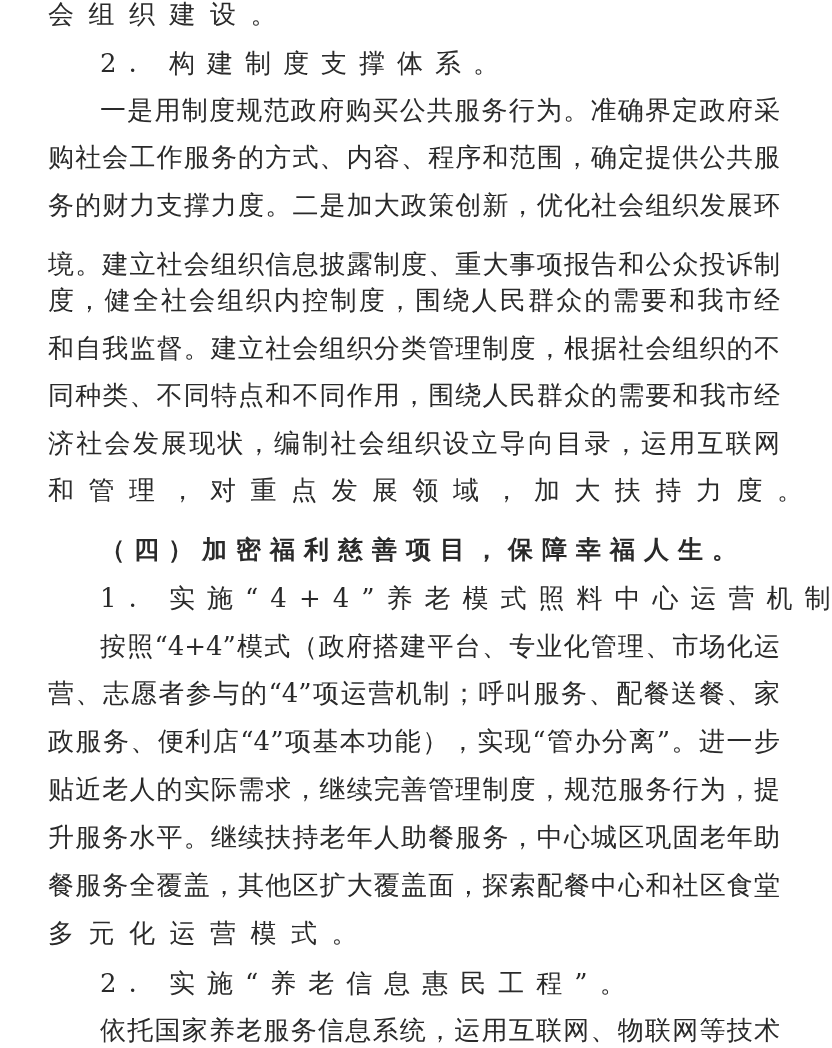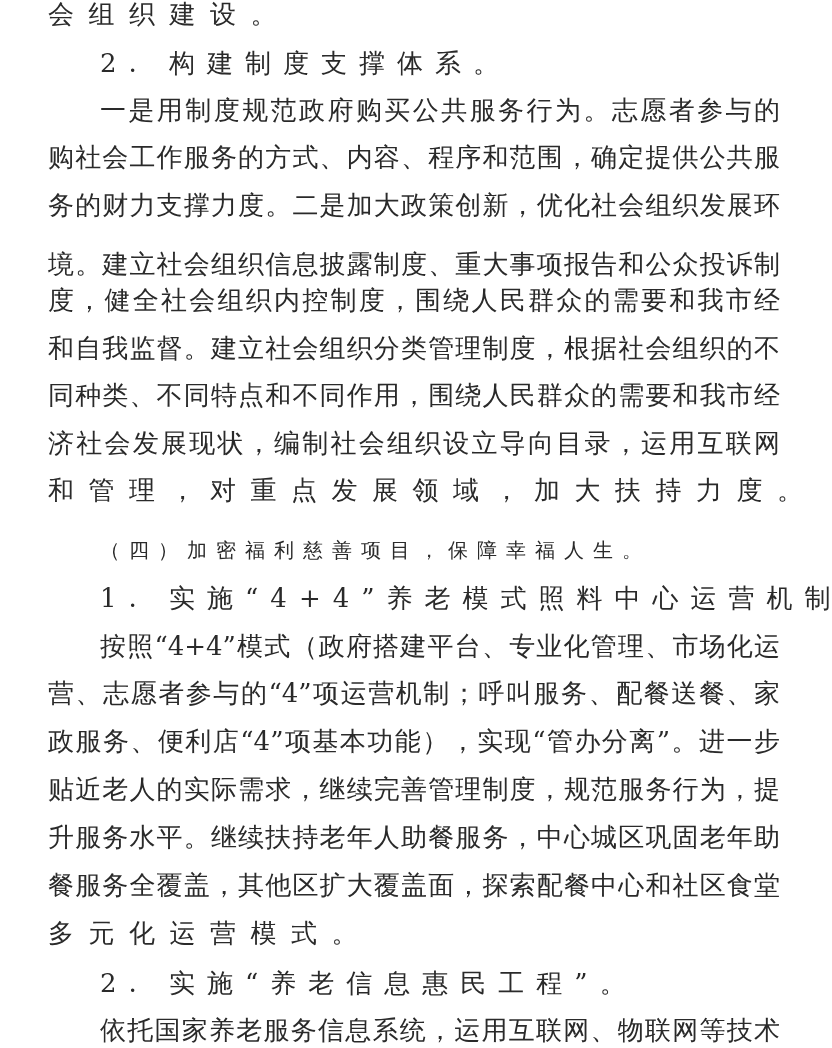--- a/index.html
+++ b/index.html
@@ -18,30 +18,30 @@
     height: 40px;
     line-height: 40px;
     font-size: 26px;
     white-space: nowrap;
     text-align: justify;
     text-align-last: justify;
     letter-spacing: 0;
   }
   .line.indent { left: 100px; width: 680px; }
   .line.short { text-align-last: left; letter-spacing: 14.5px; }
-  .line.heading { left: 100px; font-weight: normal; text-align-last: left; letter-spacing: 9px; font-size: 20px; }
+  .line.heading { left: 100px; font-weight: bold; text-align-last: left; letter-spacing: 9px; font-size: 25px; }
   .line.sub { left: 100px; text-align-last: left; letter-spacing: 12px; }
 </style>
 </head>
 <body>
 
 <div class="page">
   <div class="line short" style="top:-6px">会组织建设。</div>
   <div class="line sub" style="top:43px">2. 构建制度支撑体系。</div>
-  <div class="line indent" style="top:90px">一是用制度规范政府购买公共服务行为。志愿者参与的</div>
+  <div class="line indent" style="top:90px">一是用制度规范政府购买公共服务行为。准确界定政府采</div>
   <div class="line" style="top:137px">购社会工作服务的方式、内容、程序和范围，确定提供公共服</div>
   <div class="line" style="top:185px">务的财力支撑力度。二是加大政策创新，优化社会组织发展环</div>
   <div class="line" style="top:244px">境。建立社会组织信息披露制度、重大事项报告和公众投诉制</div>
   <div class="line" style="top:280px">度，健全社会组织内控制度，围绕人民群众的需要和我市经</div>
   <div class="line" style="top:328px">和自我监督。建立社会组织分类管理制度，根据社会组织的不</div>
   <div class="line" style="top:375px">同种类、不同特点和不同作用，围绕人民群众的需要和我市经</div>
   <div class="line" style="top:423px">济社会发展现状，编制社会组织设立导向目录，运用互联网</div>
   <div class="line short" style="top:470px">和管理，对重点发展领域，加大扶持力度。</div>
   <div class="line heading" style="top:530px">（四）加密福利慈善项目，保障幸福人生。</div>
   <div class="line sub" style="top:578px">1. 实施“4+4”养老模式照料中心运营机制改革项目。</div>

